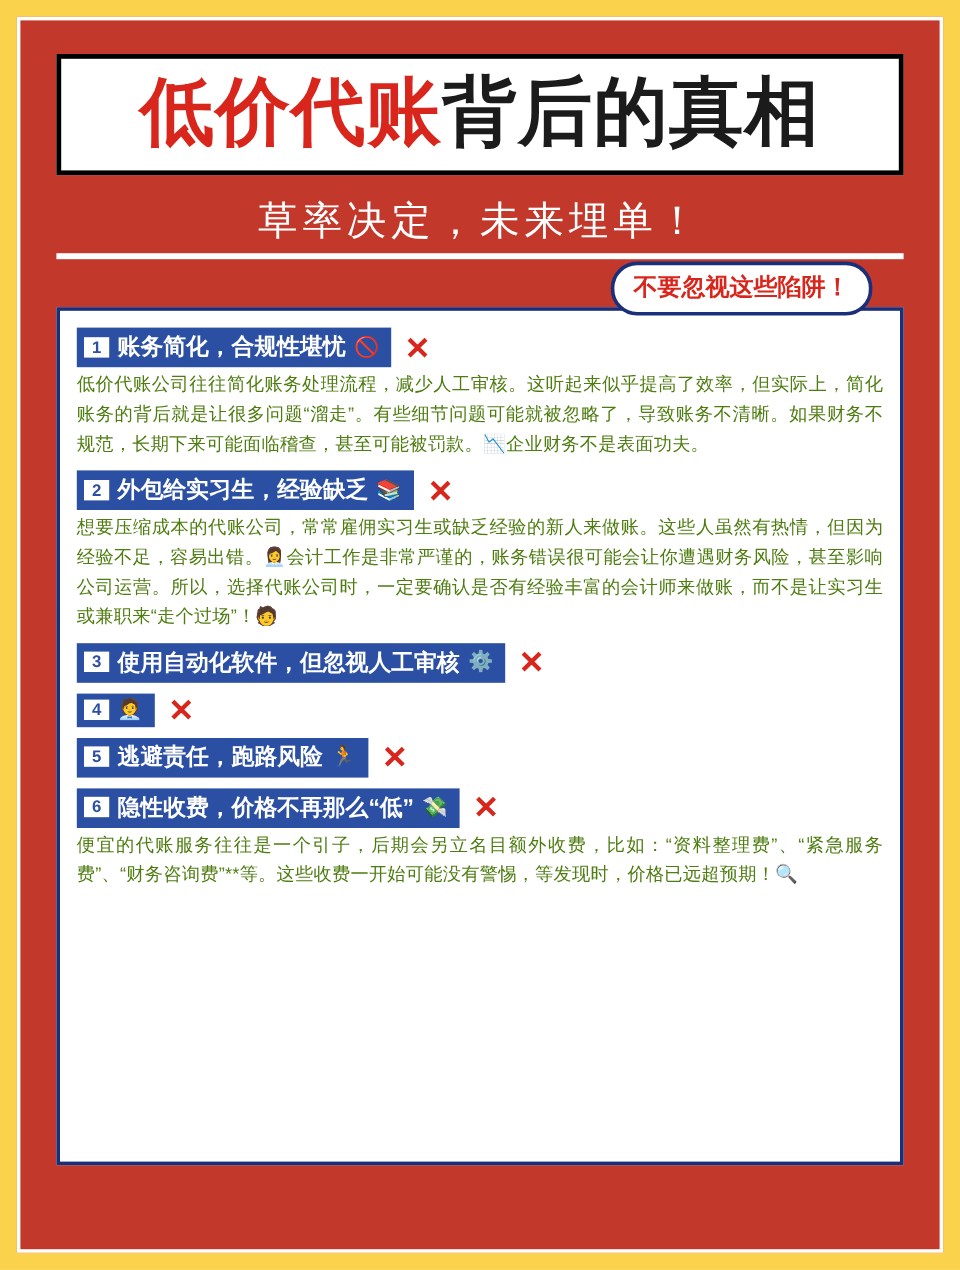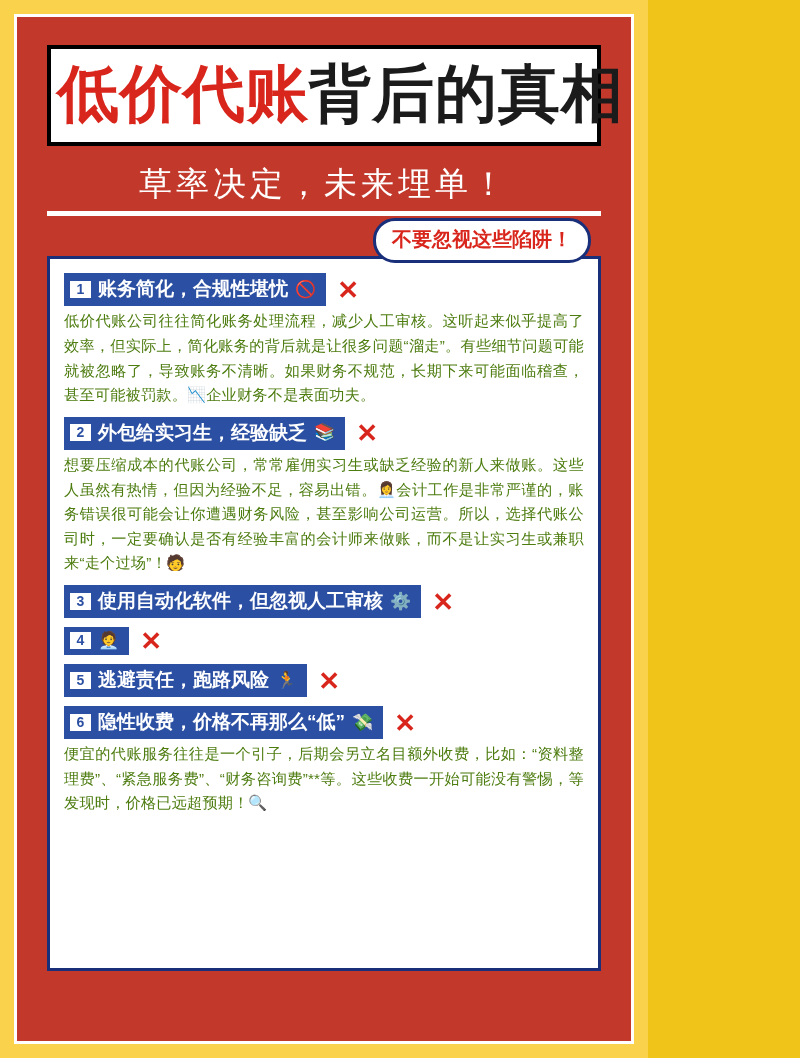--- a/index.html
+++ b/index.html
@@ -8,21 +8,21 @@
   }
   body {
     width: 800px;
     height: 1058px;
     background: #f0c419;
     font-family: "Liberation Sans", sans-serif;
     overflow: hidden;
   }
   .poster {
     position: relative;
-    width: 648px;
+    width: 800px;
     height: 1058px;
     box-sizing: border-box;
     background: #fbd24b;
     padding: 14px;
   }
   .inner-frame {
     position: relative;
     width: 100%;
     height: 100%;
     box-sizing: border-box;
@@ -64,21 +64,21 @@
   }
 
   
   .callout-wrap {
     position: relative;
     height: 34px;
     margin: 6px 14px 0 14px;
   }
   .callout {
     position: absolute;
-    right: 10px;
+    right: 26px;
     top: -4px;
     background: #ffffff;
     border: 3px solid #1a2f7a;
     border-radius: 22px;
     color: #d9261c;
     font-size: 20px;
     font-weight: bold;
     padding: 5px 16px 7px 16px;
     white-space: nowrap;
     z-index: 5;

